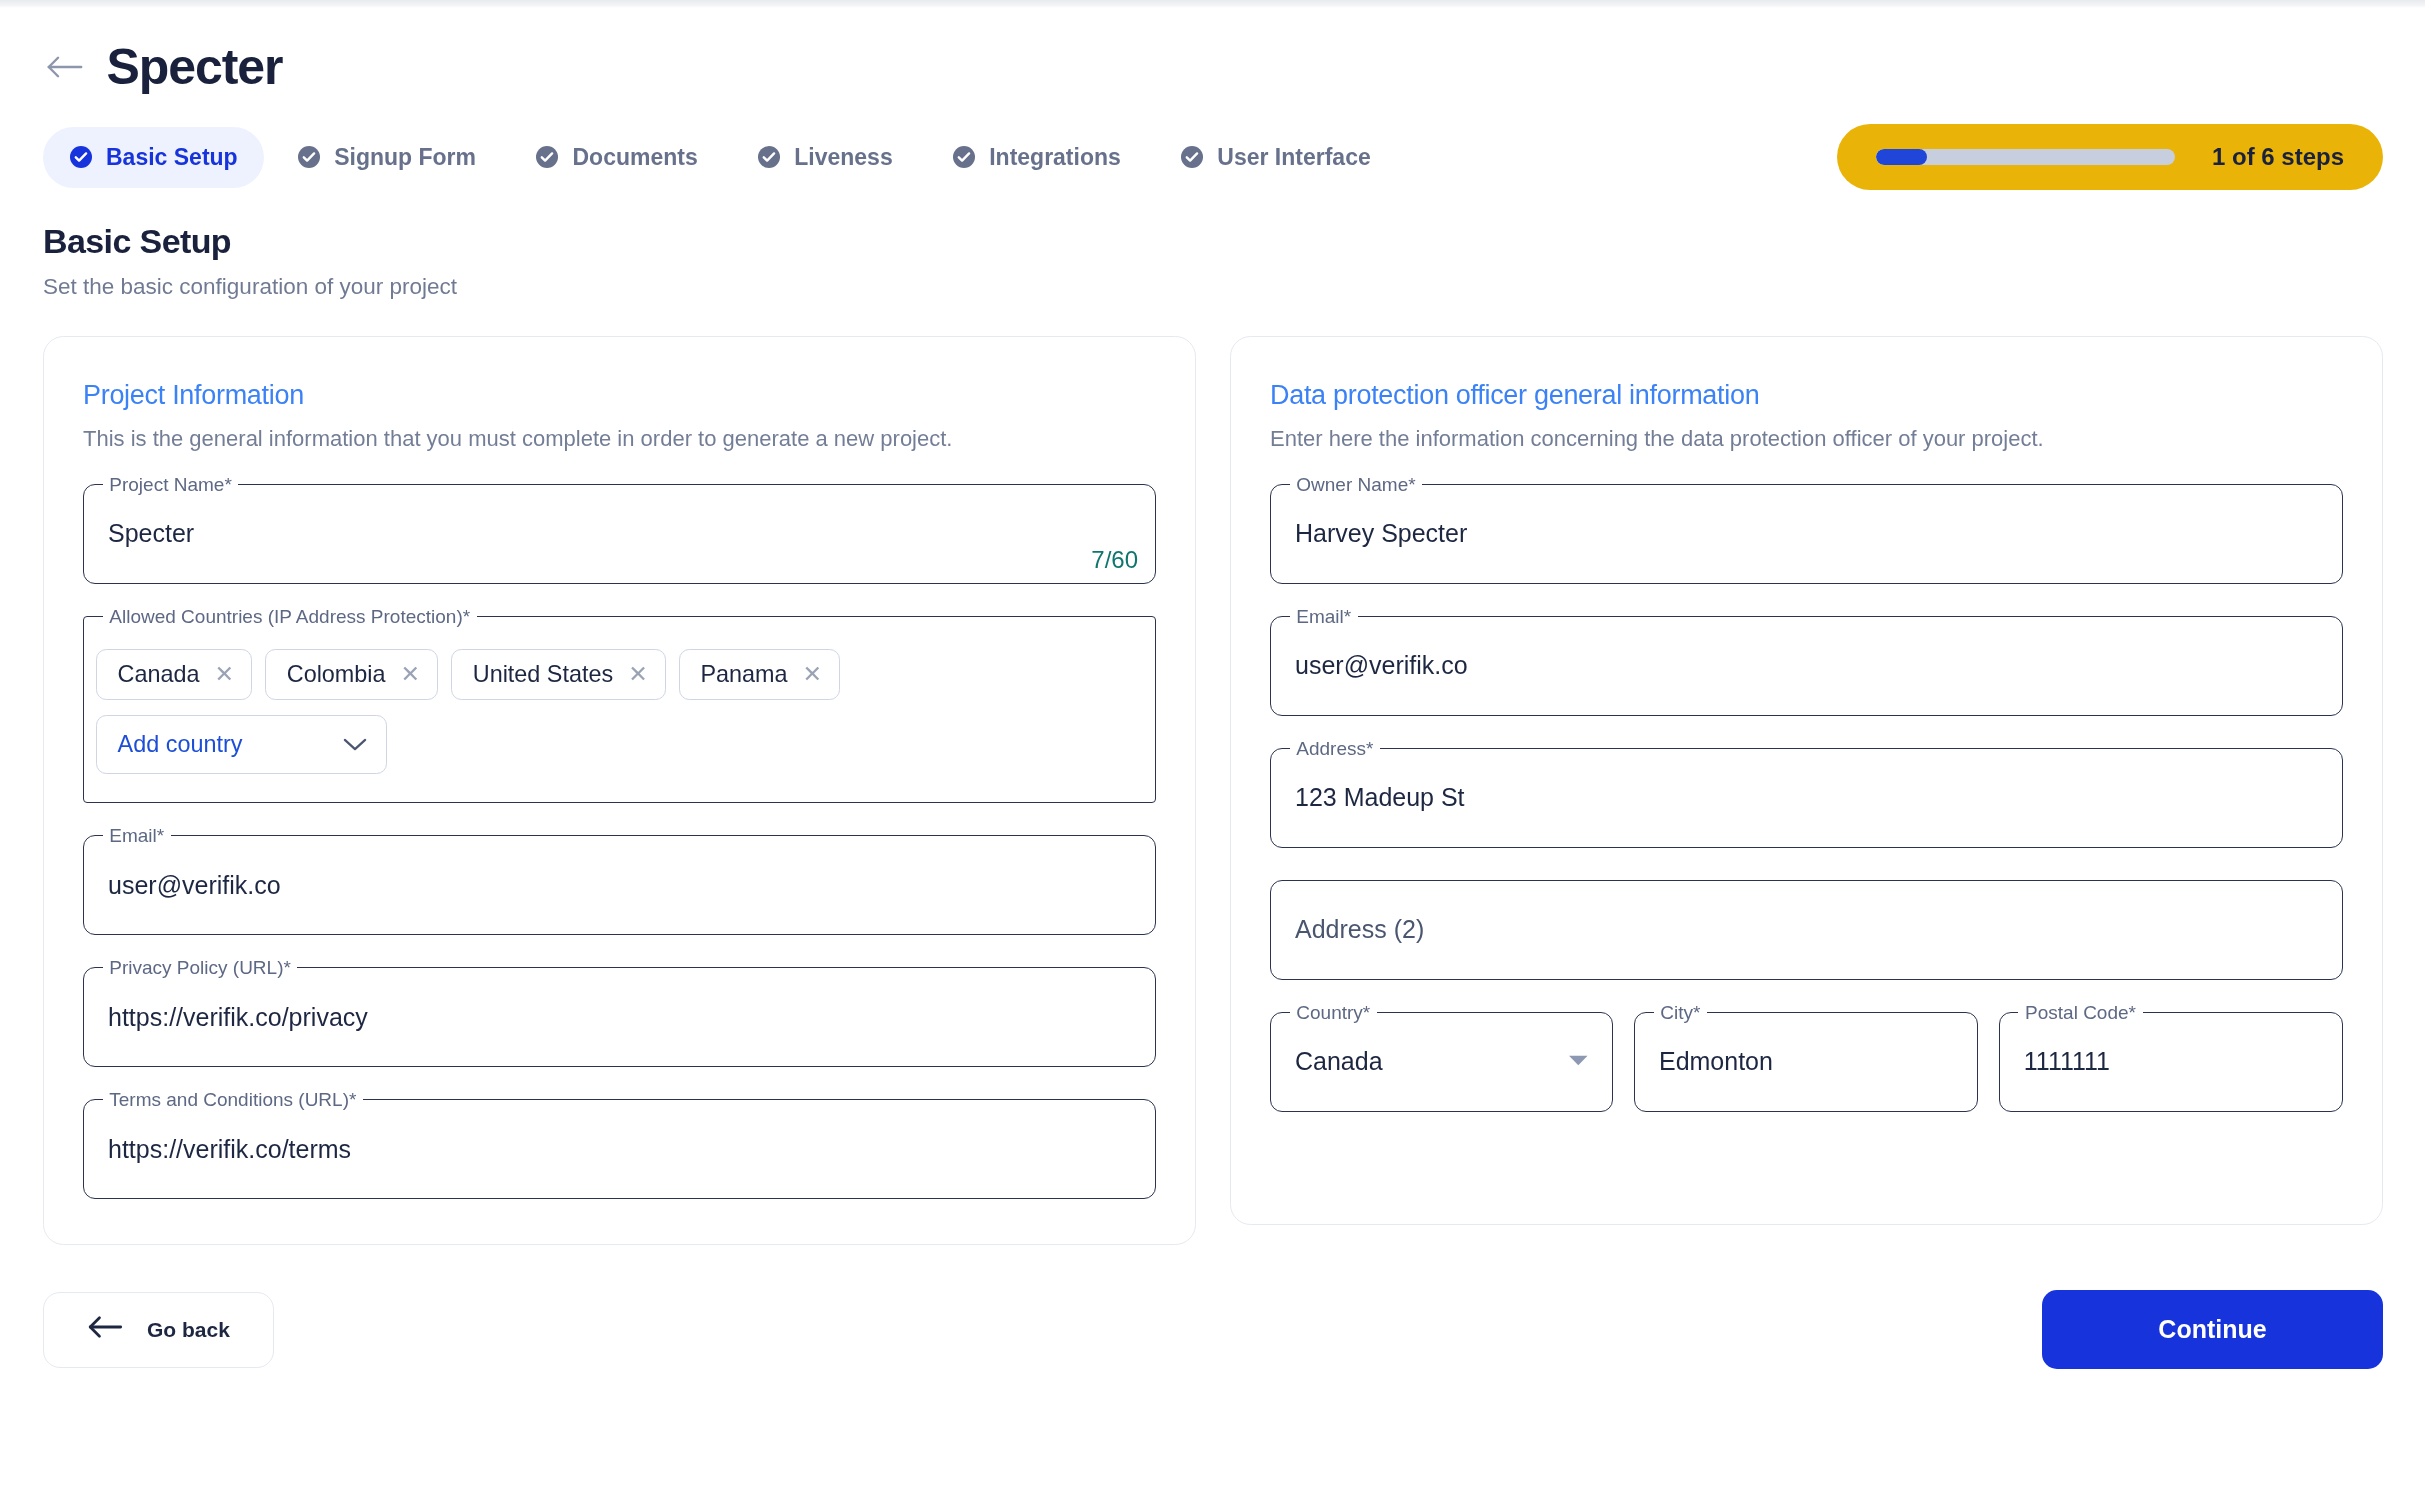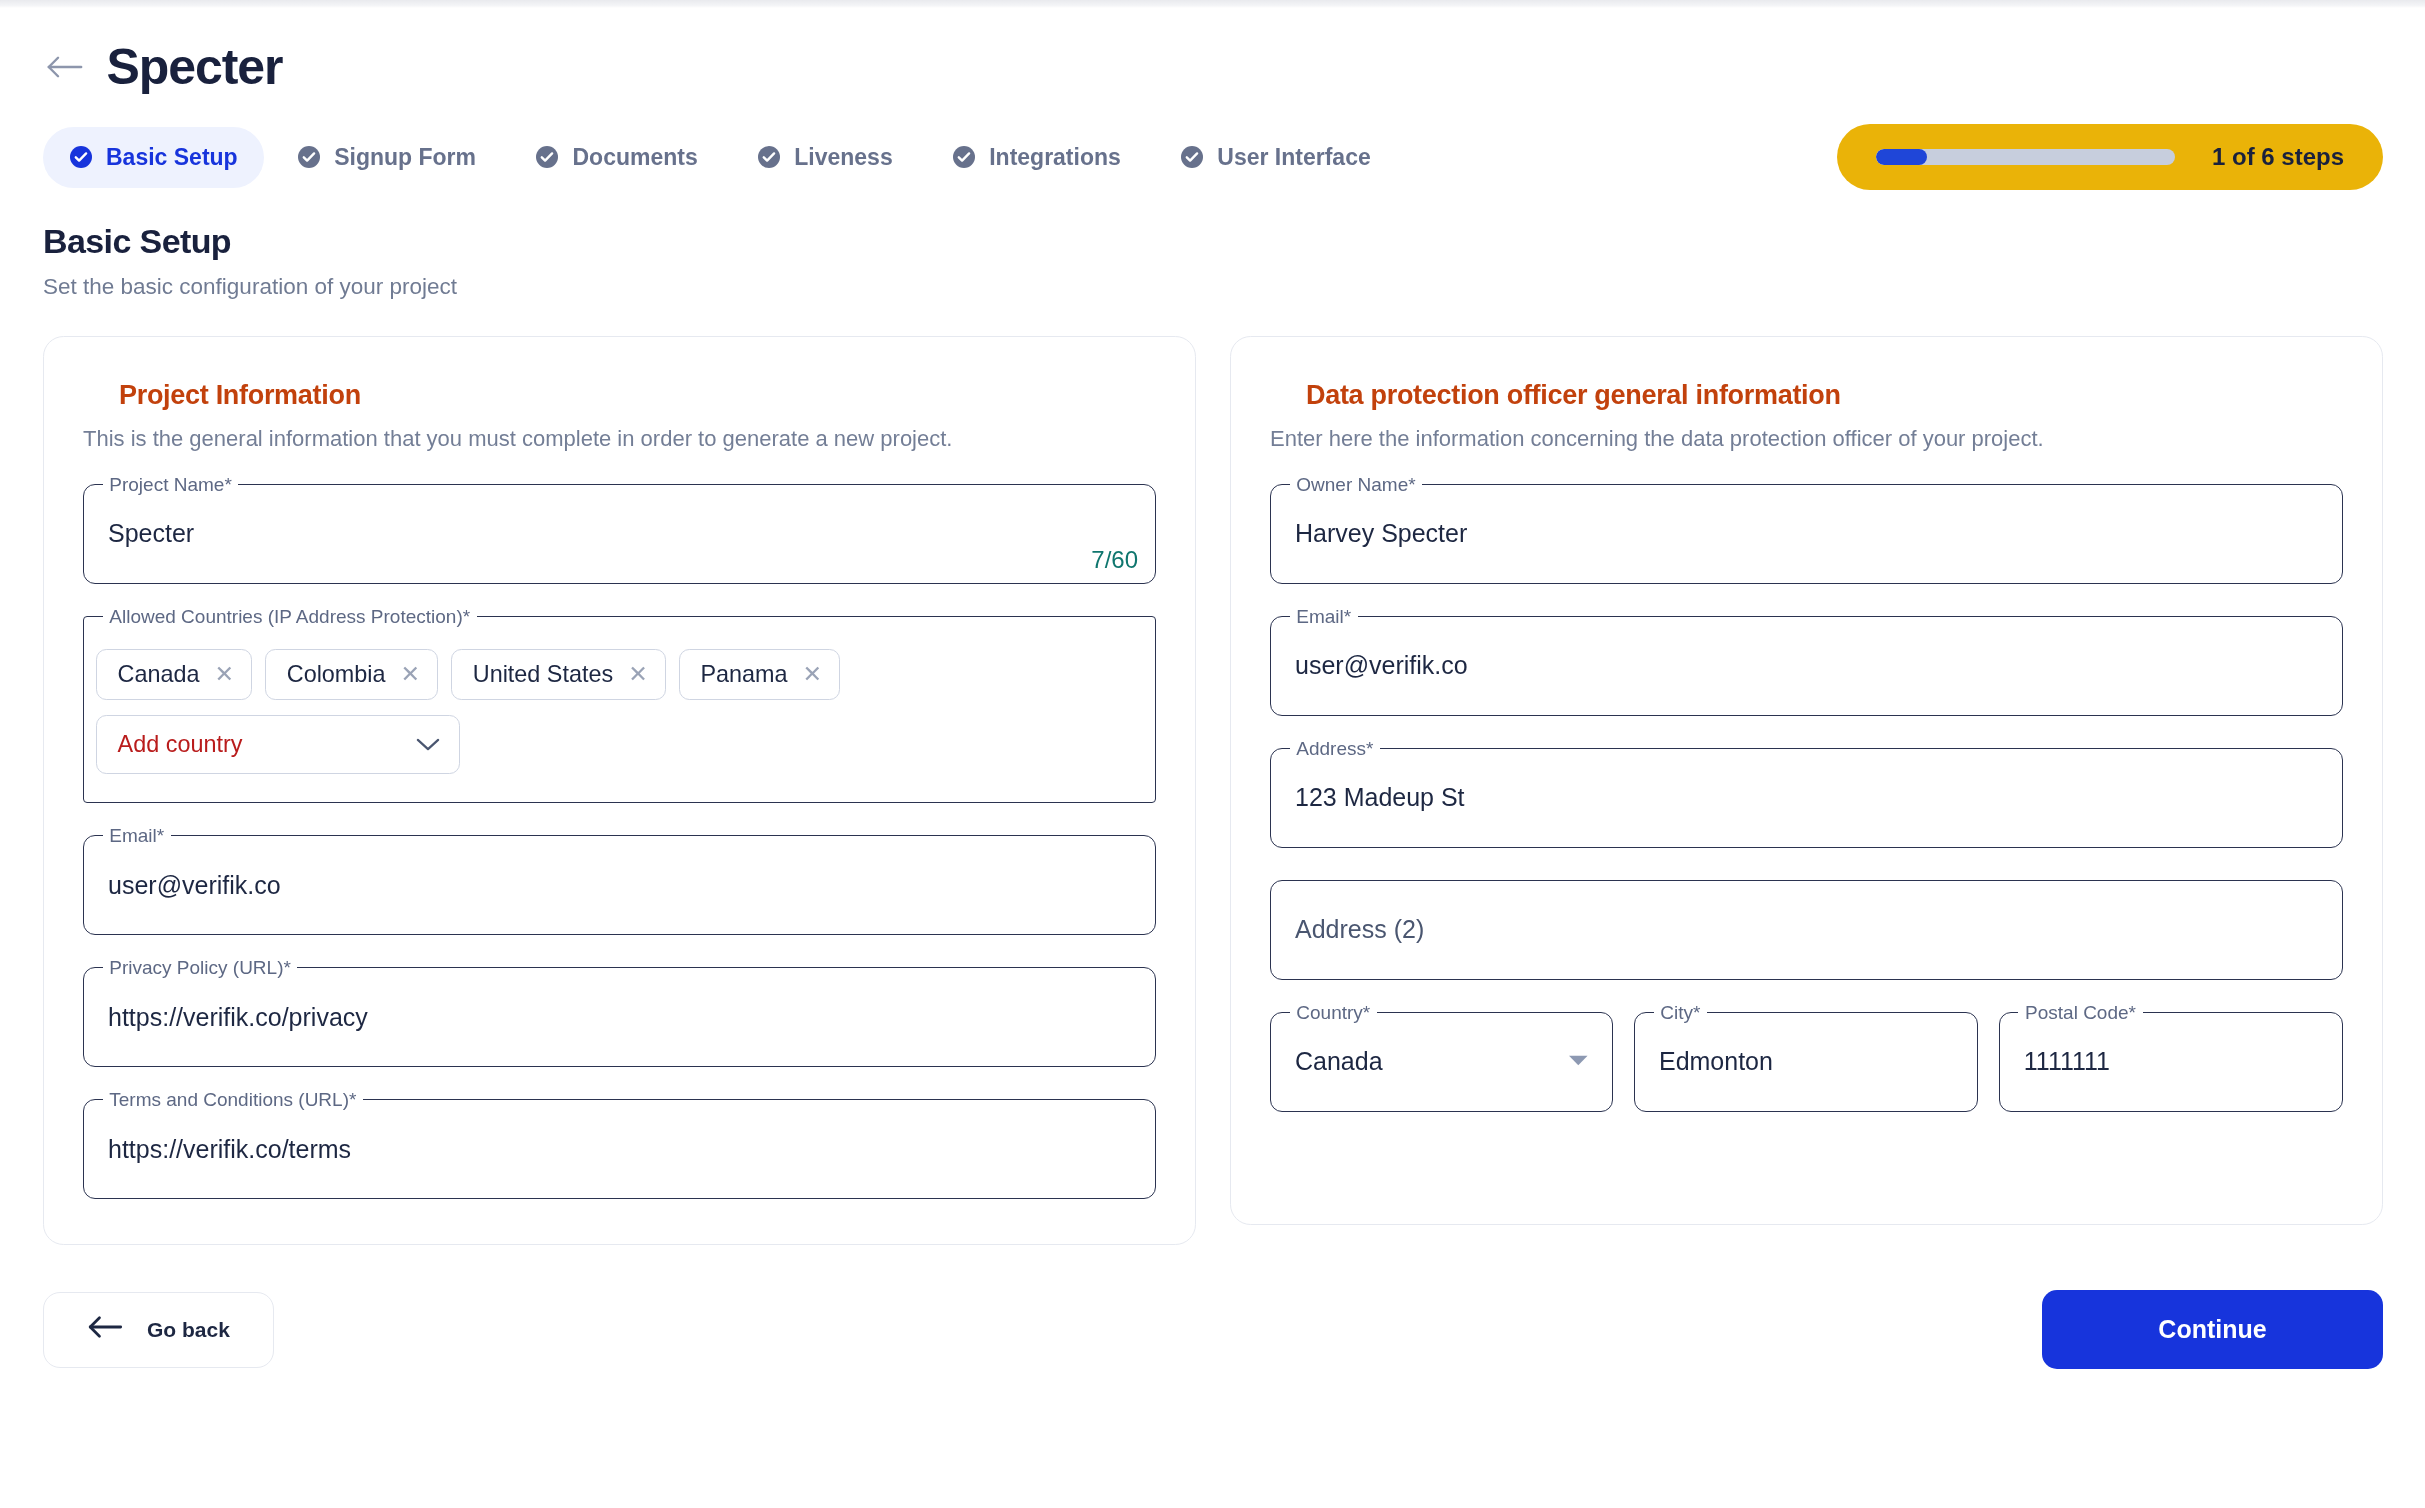--- a/index.html
+++ b/index.html
@@ -128,25 +128,24 @@
   .card {
     flex: 1 1 0;
     border: 1.5px solid #e6e9f0;
     border-radius: 20.6px;
     padding: 43px 39px 45px 39px;
     background: #fff;
   }
   .card.right { padding-bottom: 112px; }
   .card-title {
     font-size: 27px;
-    font-weight: 700;
-    color: #c2410c;
+    font-weight: 400;
+    color: #3b82f6;
     margin-bottom: 15px;
     letter-spacing: -0.3px;
-    margin-left: 36px;
   }
   .card-sub {
     font-size: 22px;
     color: #737e96;
     margin-bottom: 32px;
   }
 
   
   .field {
     position: relative;
@@ -211,26 +210,26 @@
     color: #9aa3b6;
     font-size: 23.4px;
     line-height: 1;
     cursor: pointer;
     font-family: "Liberation Sans", sans-serif;
   }
   .mini-select {
     display: flex;
     align-items: center;
     justify-content: space-between;
-    width: 364px;
+    width: 291px;
     border: 1.4px solid #cfd5e2;
     border-radius: 10.3px;
     padding: 15px 18.7px 15px 20.6px;
     font-size: 23.4px;
-    color: #b91c1c;
+    color: #1d4ed8;
     cursor: pointer;
     background: #fff;
   }
   .caret-svg { display:block; color:#5e6韓; }
 
   
   .field-row { display: flex; gap: 20.6px; }
   .field-row .field { flex: 1 1 0; margin-bottom: 0; }
   .field-row .field.country { flex: 0 0 32%; }
 

